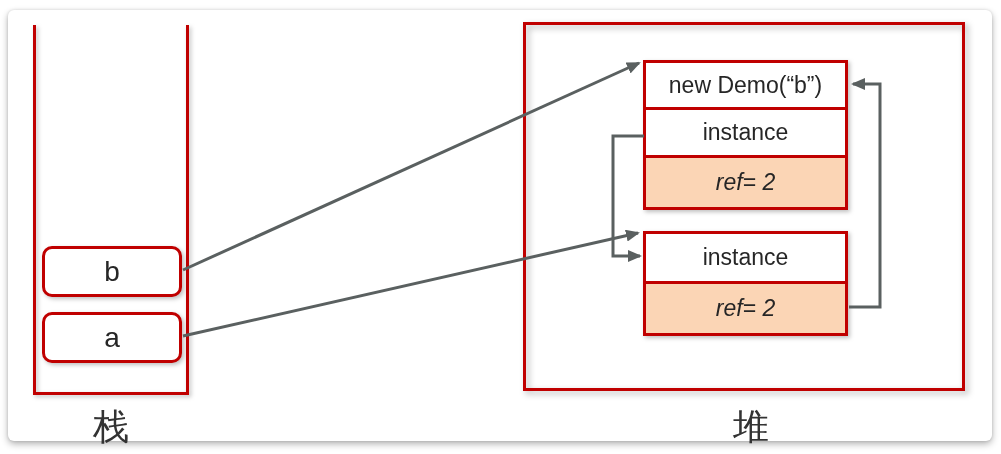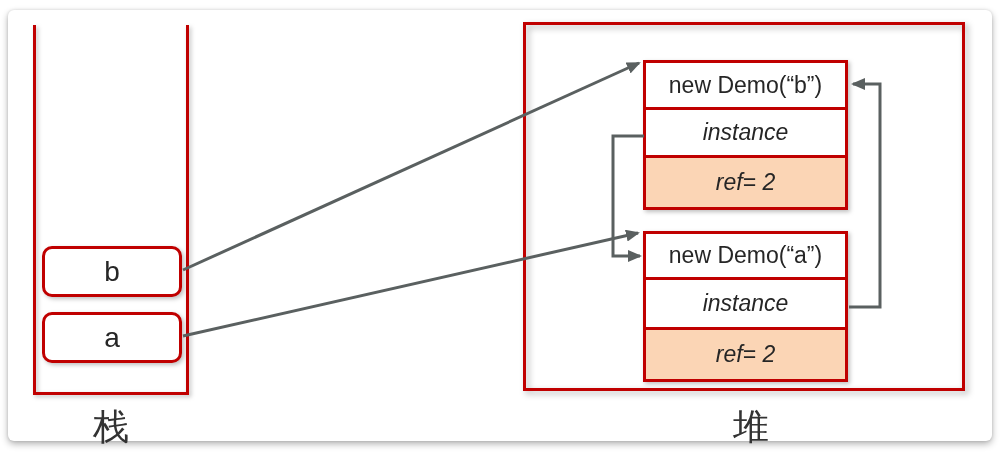--- a/index.html
+++ b/index.html
@@ -41,21 +41,21 @@
   }
   .obj-b { top: 50px; }
   .obj-a { top: 221px; }
   .obj-row {
     width: 205px; border: 3px solid #c00000; background: #ffffff;
     display: flex; align-items: center; justify-content: center;
     font-size: 23px; color: #262626;
   }
   .obj-row + .obj-row { margin-top: -3px; }
   .row-title { height: 50px; }
-  .row-field { height: 51px; font-style: italic; }
+  .row-field { height: 51px; }
   .row-ref   { height: 55px; background: #fbd5b5; font-style: italic; }
   .obj-a .row-title { height: 49px; }
   .obj-a .row-field { height: 53px; }
   .section-label {
     position: absolute; font-size: 36px; color: #333333;
     width: 120px; text-align: center; top: 393px;
   }
   .label-stack { left: 43px; }
   .label-heap  { left: 683px; }
   .arrow-layer {
@@ -86,23 +86,20 @@
       </div>
       <div class="obj-row row-field">
         <span>instance</span>
       </div>
       <div class="obj-row row-ref">
         <span>ref= 2</span>
       </div>
     </div>
 
     <div class="heap-object obj-a">
-      <div class="obj-row row-title">
-        <span>new Demo(“a”)</span>
-      </div>
       <div class="obj-row row-field">
         <span>instance</span>
       </div>
       <div class="obj-row row-ref">
         <span>ref= 2</span>
       </div>
     </div>
 
     <div class="section-label label-stack">栈</div>
     <div class="section-label label-heap">堆</div>

